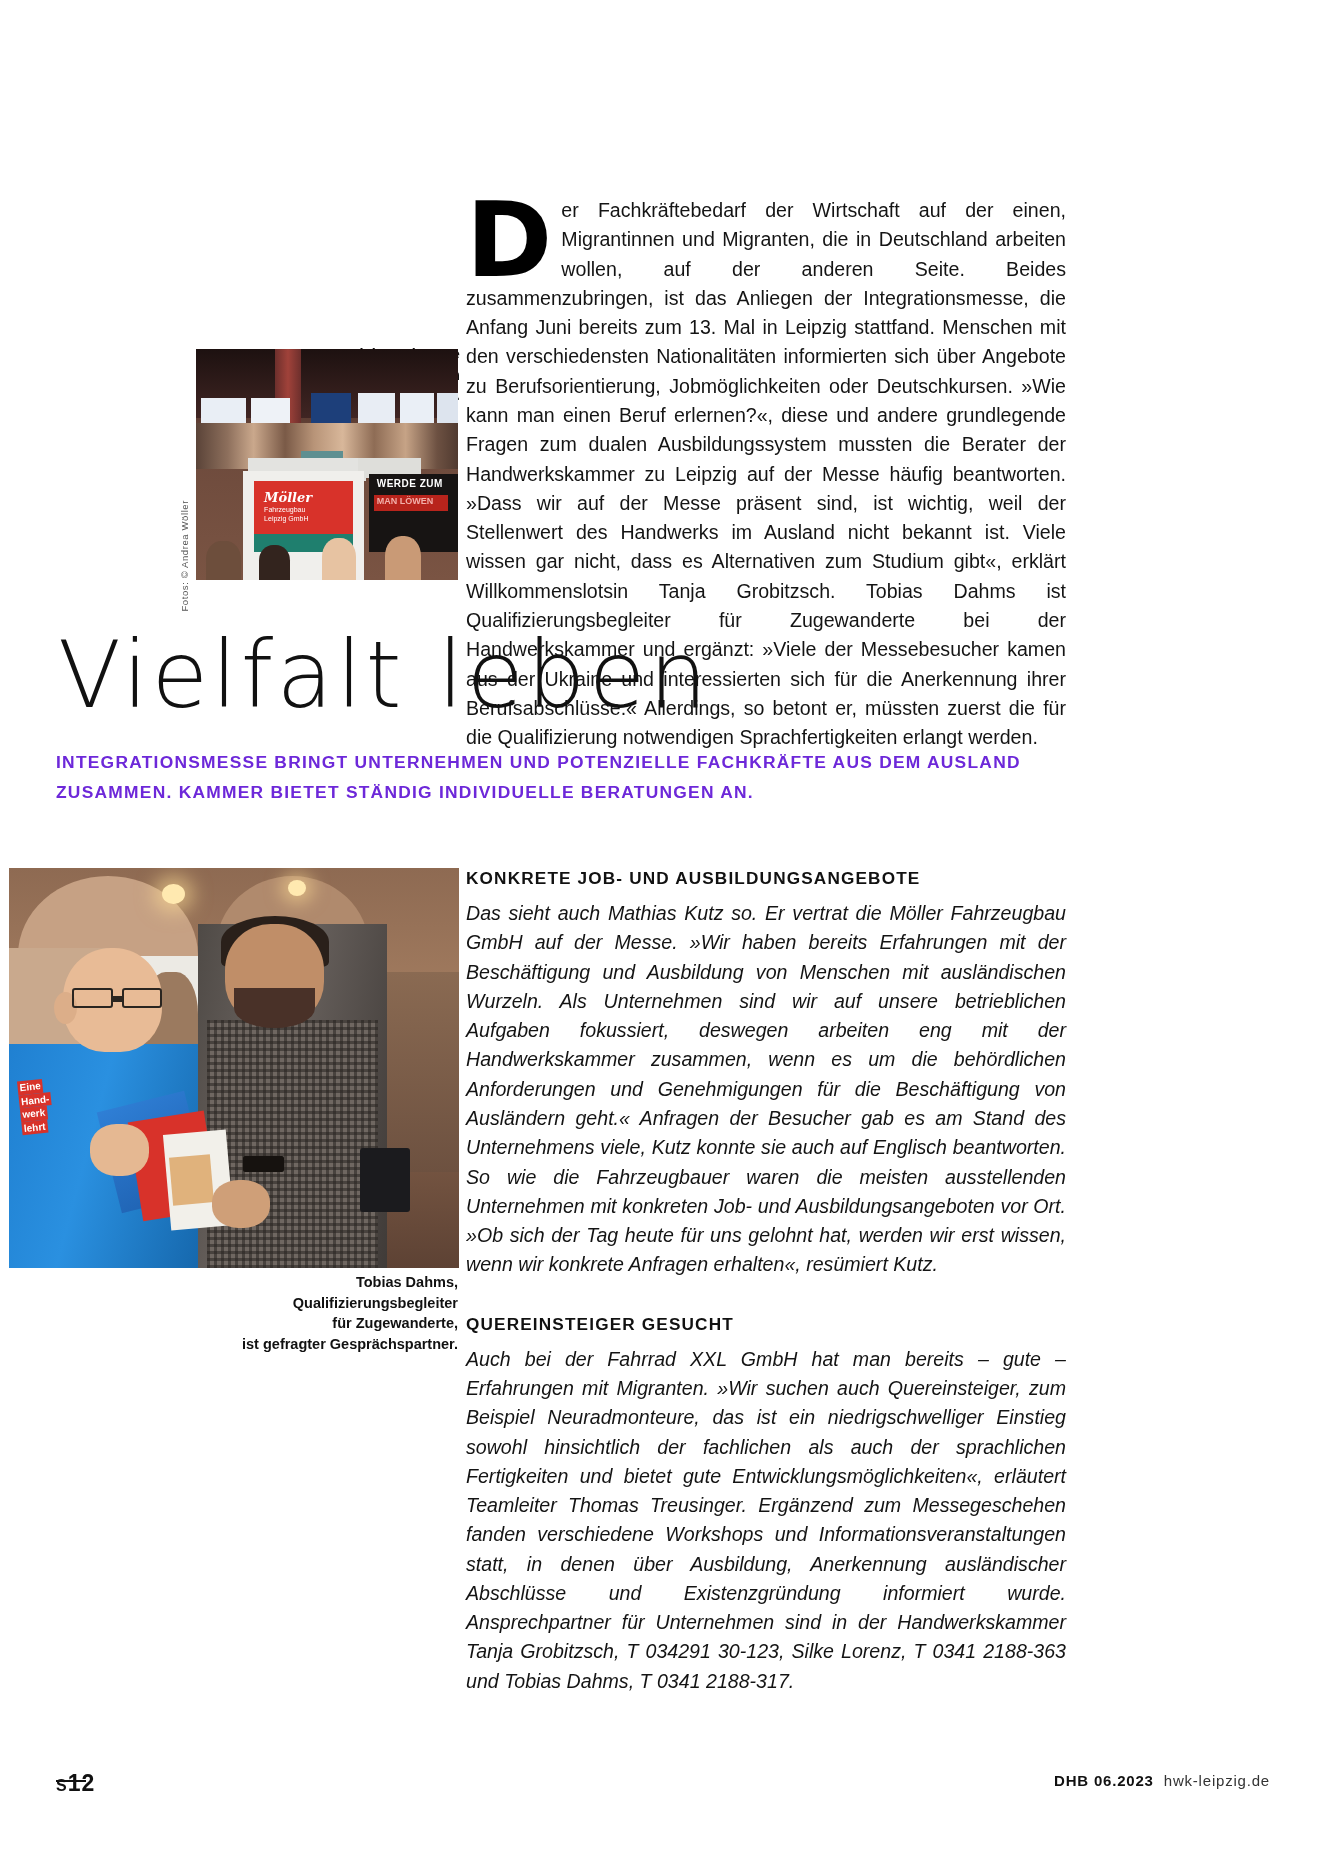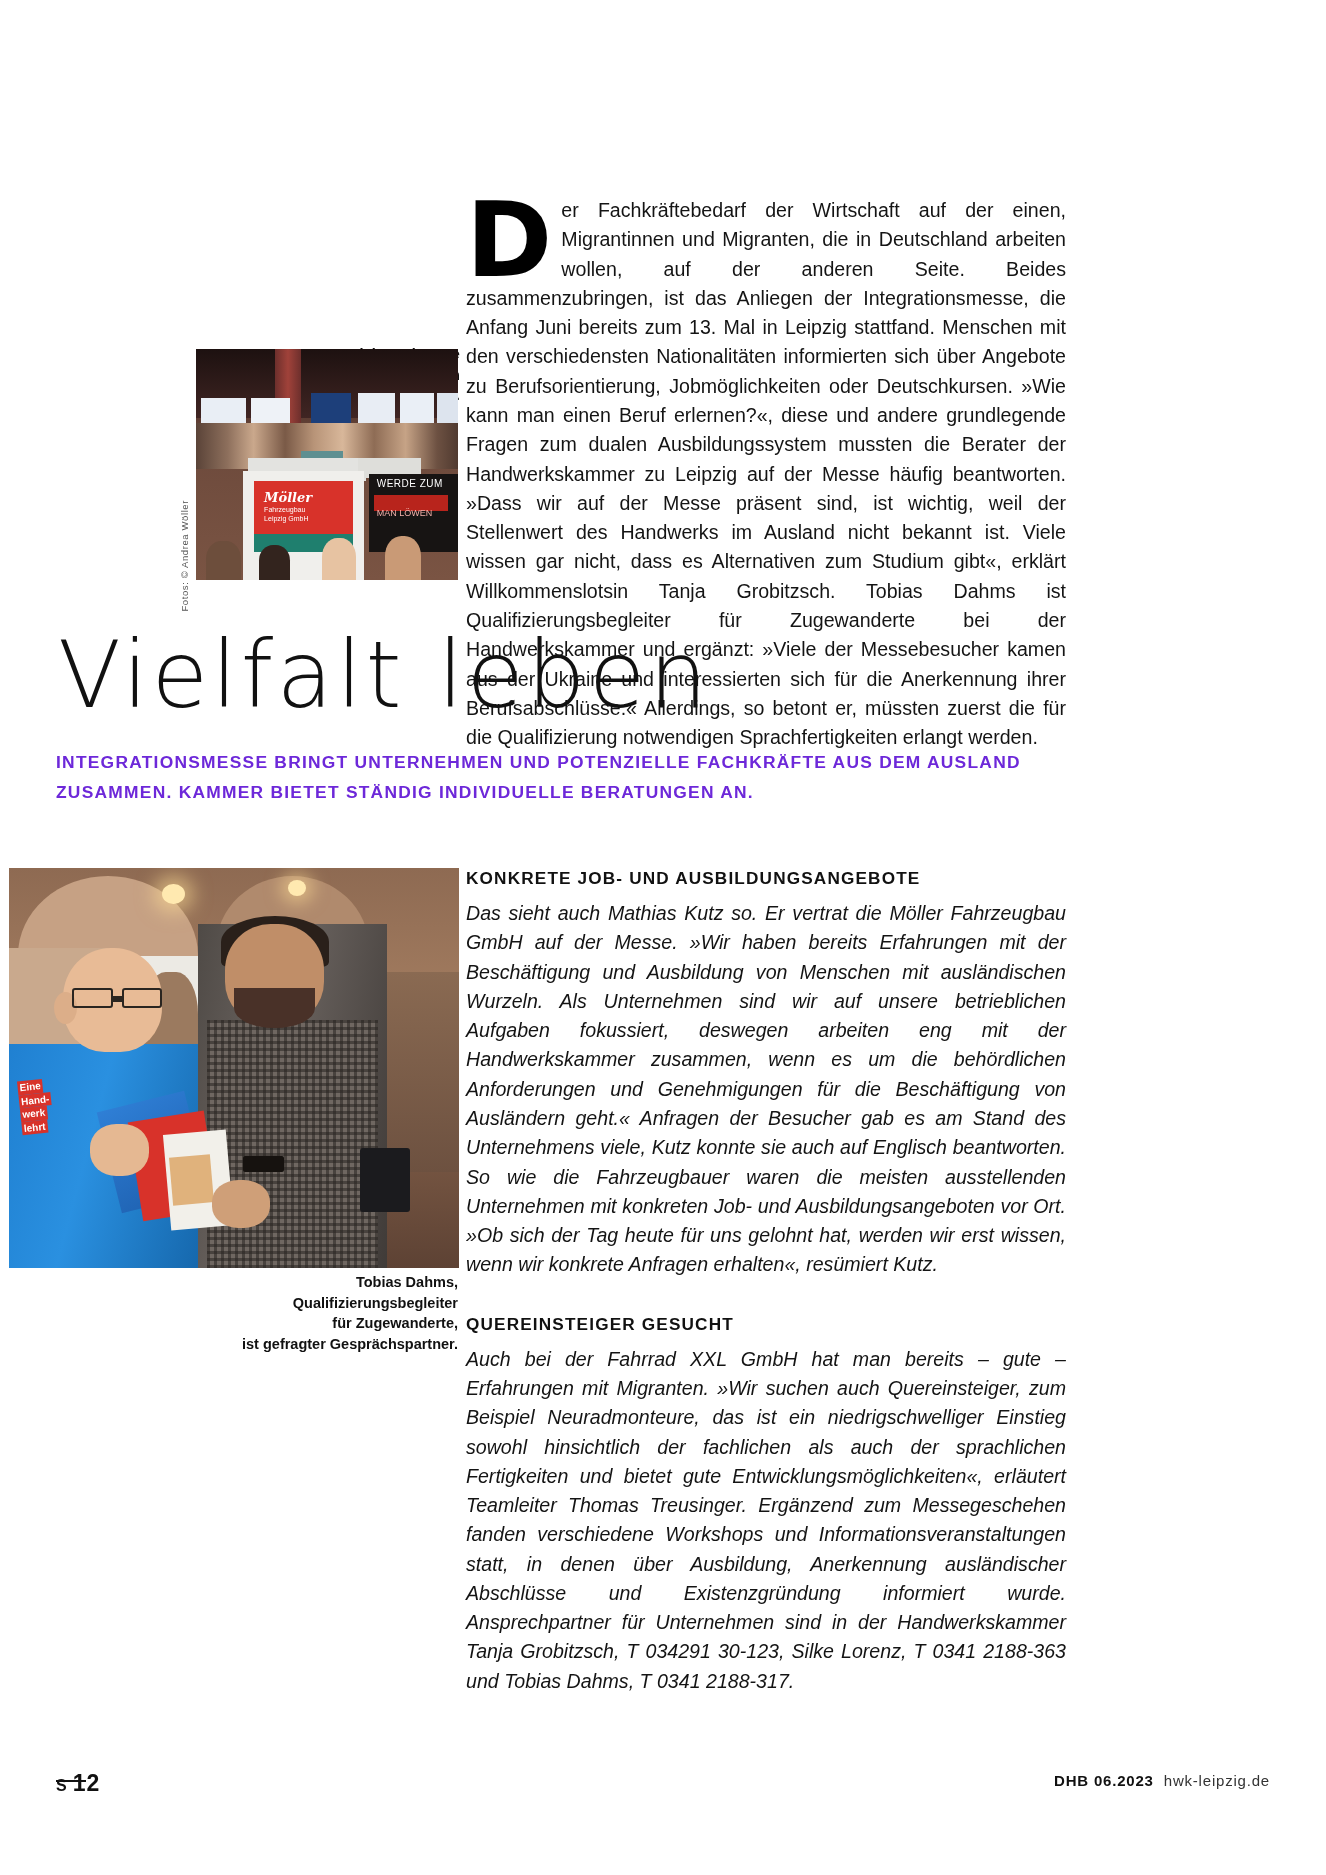--- a/index.html
+++ b/index.html
@@ -106,21 +106,21 @@
 
   
   .footer { position:absolute; left:0; top:1780px; width:1326px; height:60px; }
   .foot-rule {
     position:absolute; left:56px; top:0; width:30px; height:2px; background:#111;
   }
   .foot-left {
     position:absolute; left:56px; top:-10px;
     font-size:16px; font-weight:700; letter-spacing:1px; color:#111;
   }
-  .foot-left .pg { font-size:23px; margin-left:5px; }
+  .foot-left .pg { font-size:23px; }
   .foot-right {
     position:absolute; right:56px; top:-8px;
     font-size:15px; font-weight:700; letter-spacing:.8px; color:#111;
     white-space:nowrap;
   }
   .foot-right .dim { font-weight:400; color:#333; margin-left:10px; }
 
   
   .ph { position:absolute; }
 
@@ -148,23 +148,23 @@
                  background:linear-gradient(90deg,#2f2a28 0%,#57433a 10%,#9d7558 20%,#3b3331 30%,#caa083 42%,#5c4a42 52%,#e0bb9b 62%,#4d3b34 72%,#b58c6e 84%,#35292５ 100%); }
   .t-head1     { left:4%;  top:83%; width:13%; height:17%; border-radius:45% 45% 0 0; background:#6d4e3c; }
   .t-head2     { left:24%; top:85%; width:12%; height:15%; border-radius:45% 45% 0 0; background:#33241e; }
   .t-head3     { left:48%; top:82%; width:13%; height:18%; border-radius:45% 45% 0 0; background:#e7c3a2; }
   .t-head4     { left:72%; top:81%; width:14%; height:19%; border-radius:45% 45% 0 0; background:#c99a76; }
   .t-moller    { left:26%; top:60%; width:28%; height:9%; color:#fff;
                  font-family:"DejaVu Serif", serif; font-style:italic; font-weight:700;
                  font-size:13px; display:flex; align-items:center; }
   .t-mollersub { left:26%; top:68%; width:30%; height:9%; color:#fff; font-size:7px; line-height:1.25; }
   .t-werde     { left:69%; top:56%; width:28%; height:7%; color:#fff;
-                 font-weight:400; font-size:10px; letter-spacing:.5px; }
+                 font-weight:700; font-size:10px; letter-spacing:.5px; }
   .t-loewen    { left:69%; top:63.5%; width:28%; height:6%; color:#f2b0aa;
-                 font-weight:400; font-size:9px;margin-top:12px; }
+                 font-weight:700; font-size:9px; }
 
   
   .b-bg       { inset:0; background:linear-gradient(#8e6a52 0%,#a07a5e 30%,#7d5b46 65%,#5d4234 100%); }
   .b-arch     { left:2%; top:2%; width:40%; height:22%;
                 border-radius:50% 50% 0 0 / 90% 90% 0 0;
                 background:#c6a184; }
   .b-arch2    { left:46%; top:2%; width:34%; height:20%;
                 border-radius:50% 50% 0 0 / 90% 90% 0 0;
                 background:#b08a6d; }
   .b-lamp     { left:34%; top:4%; width:5%; height:5%; border-radius:50%;

